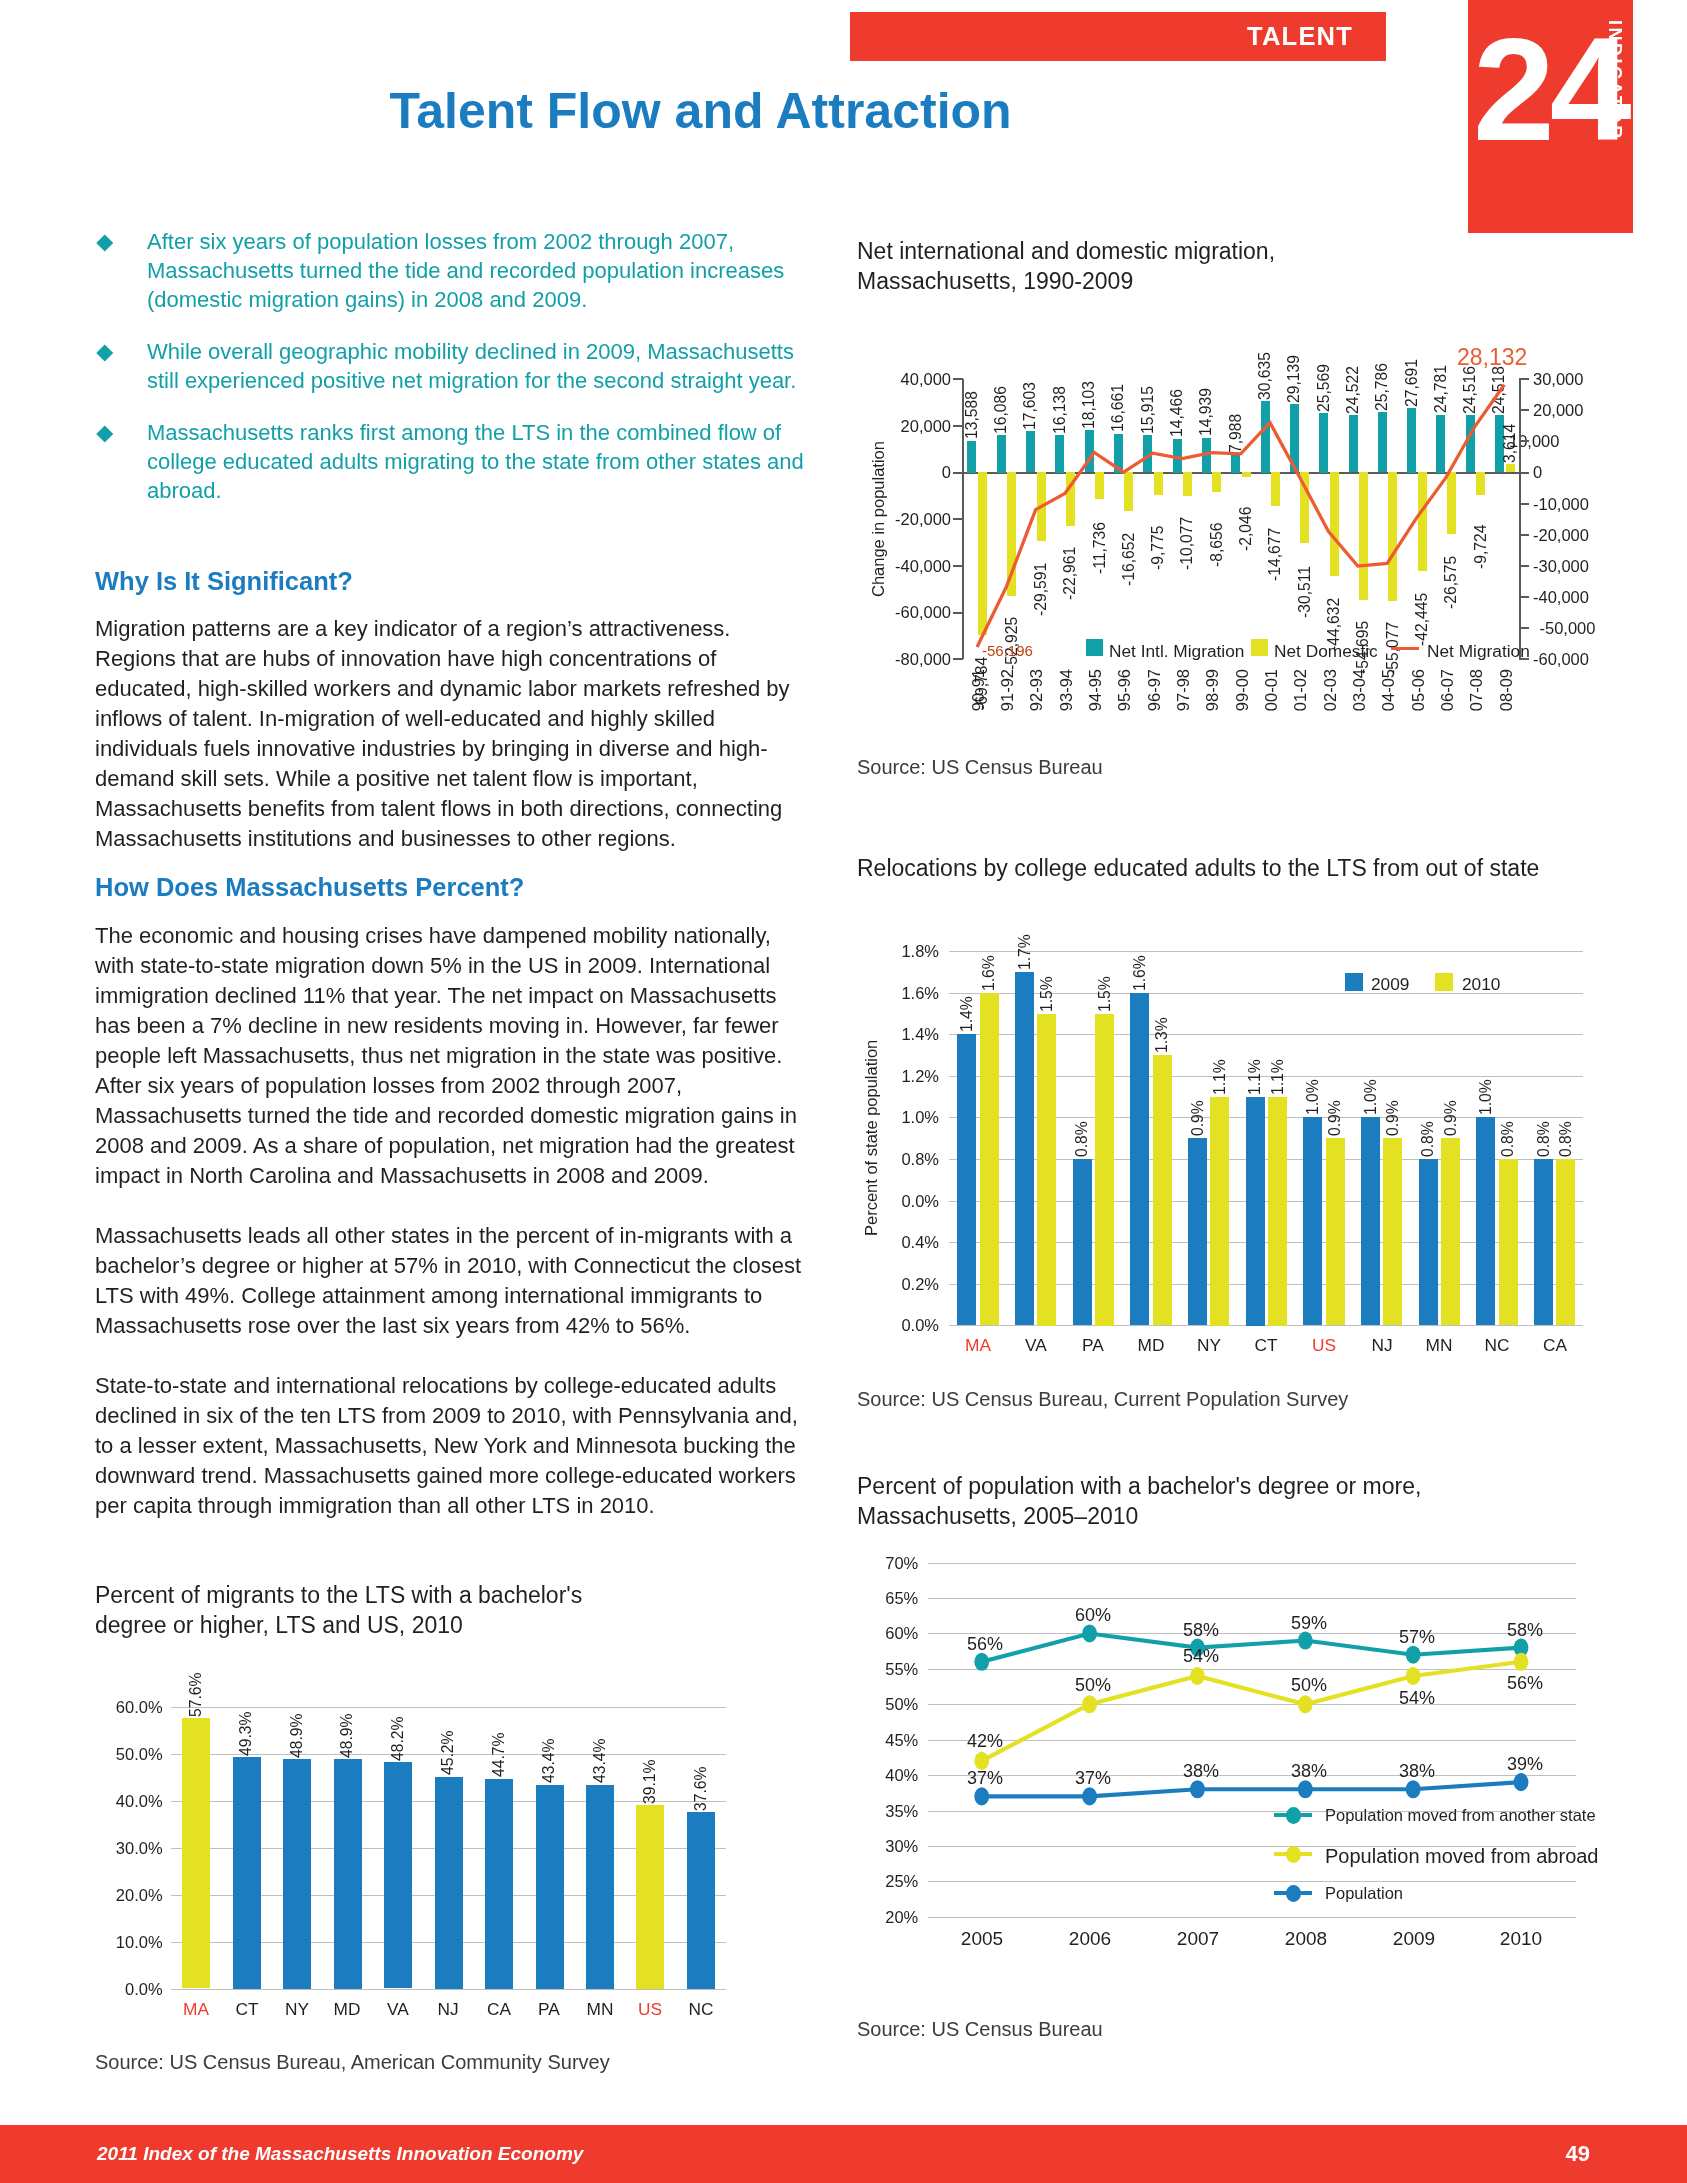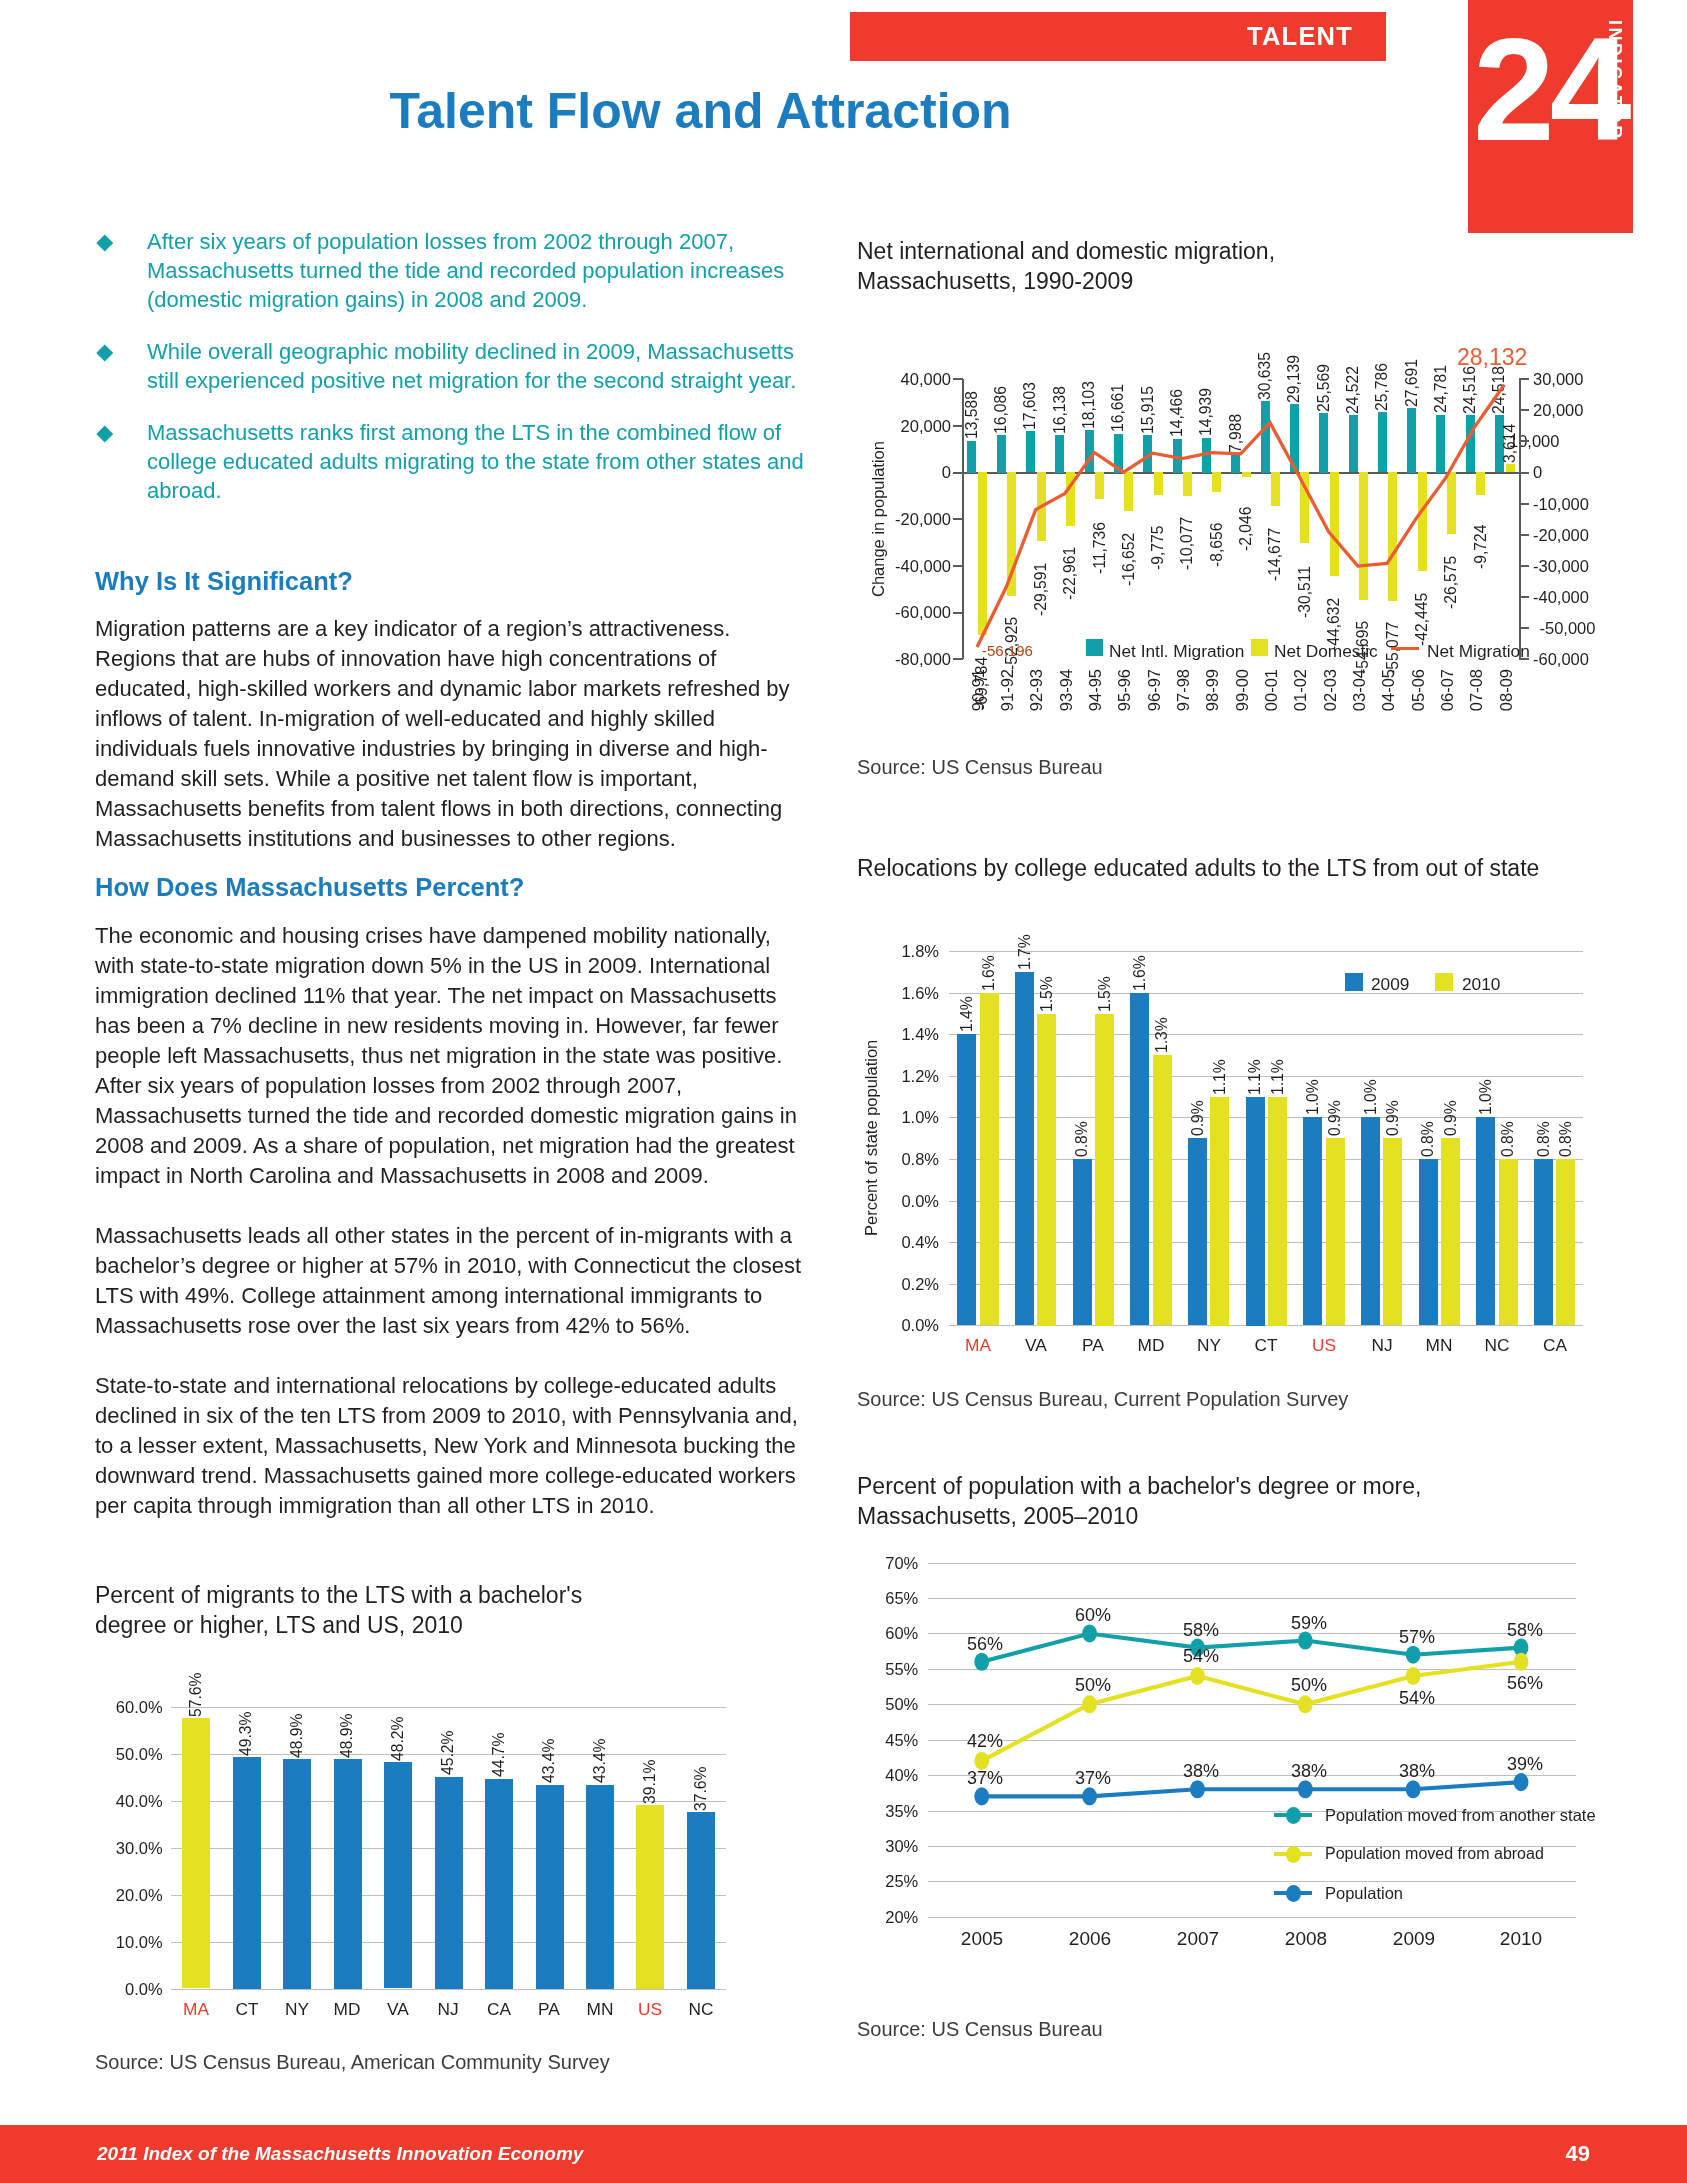--- a/index.html
+++ b/index.html
@@ -514,21 +514,21 @@
     <div class="xlab" style="left: 233px; top: 400px; font-size: 19px;">2006</div>
     <div class="xlab" style="left: 341px; top: 400px; font-size: 19px;">2007</div>
     <div class="xlab" style="left: 449px; top: 400px; font-size: 19px;">2008</div>
     <div class="xlab" style="left: 557px; top: 400px; font-size: 19px;">2009</div>
     <div class="xlab" style="left: 664px; top: 400px; font-size: 19px;">2010</div>
     <div class="legend-sw" style="left: 417px; top: 285px; width: 38px; height: 4.1px; background: rgb(18, 160, 168);"></div>
     <div style="position: absolute; left: 429px; top: 279px; width: 15px; height: 16.5px; border-radius: 50%; background: rgb(18, 160, 168);"></div>
     <div class="legend-item" style="left: 468px; top: 278px; font-size: 16.5px;">Population moved from another state</div>
     <div class="legend-sw" style="left: 417px; top: 324px; width: 38px; height: 4.1px; background: rgb(227, 225, 34);"></div>
     <div style="position: absolute; left: 429px; top: 318px; width: 15px; height: 16.5px; border-radius: 50%; background: rgb(227, 225, 34);"></div>
-    <div class="legend-item" style="left: 468px; top: 317px; font-size: 16px;">Population moved from abroad</div>
+    <div class="legend-item" style="left: 468px; top: 317px; font-size: 20px;">Population moved from abroad</div>
     <div class="legend-sw" style="left: 417px; top: 363px; width: 38px; height: 4.1px; background: rgb(27, 124, 192);"></div>
     <div style="position: absolute; left: 429px; top: 357px; width: 15px; height: 16.5px; border-radius: 50%; background: rgb(27, 124, 192);"></div>
     <div class="legend-item" style="left: 468px; top: 356px; font-size: 16.5px;">Population</div>
   </div>
 <div class="src" style="left:857px; top:2018px;">Source: US Census Bureau</div>
 
 <div class="footer">
   <div class="ftxt">2011 Index of the Massachusetts Innovation Economy</div>
   <div class="fnum">49</div>
 </div>

